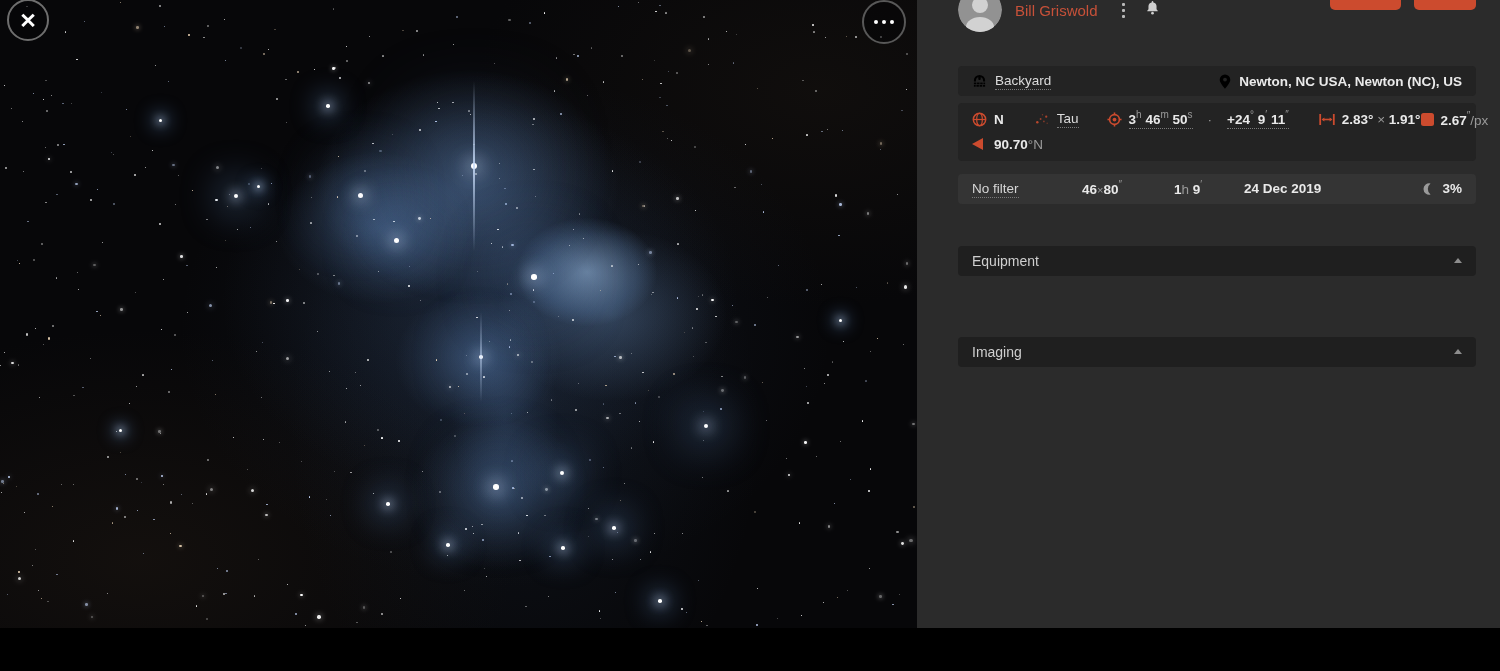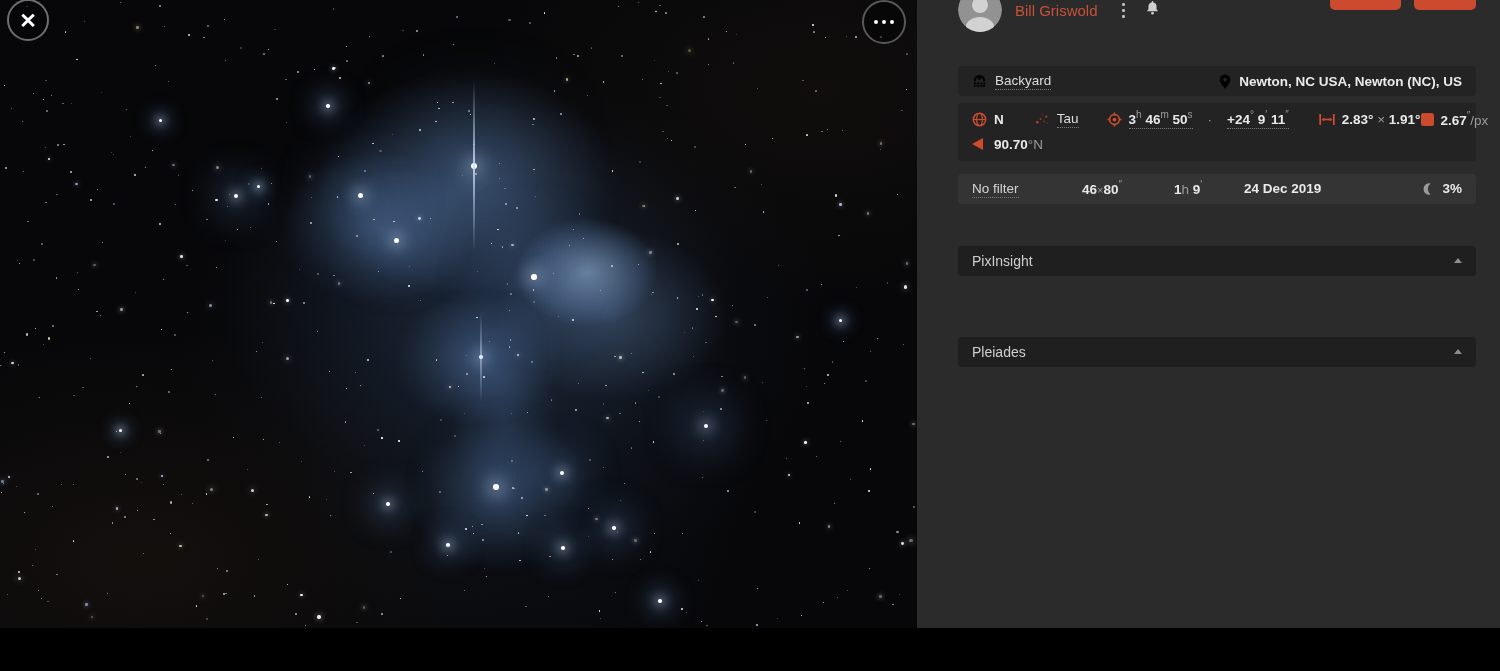--- a/index.html
+++ b/index.html
@@ -792,25 +792,25 @@
       <span class="spacer"></span>
       <span class="moon-wrap">
         <svg width="13" height="14" viewBox="0 0 16 16">
           <path d="M10.5 1.2A7 7 0 1 0 10.5 14.8 8.6 8.6 0 0 1 10.5 1.2Z" fill="#9a9a9a"></path>
         </svg>
         <span class="b">3%</span>
       </span>
     </div>
 
     <div class="section-header mt-eq">
-      <span class="section-title">PixInsight</span>
+      <span class="section-title">Equipment</span>
       <span class="caret-up"></span>
     </div>
     <div class="equip-block">
     </div>
 
     <div class="section-header mt-obj">
-      <span class="section-title">Pleiades</span>
+      <span class="section-title">Imaging</span>
       <span class="caret-up"></span>
     </div>
 
   </div>
 </div>
 
 </body></html>

